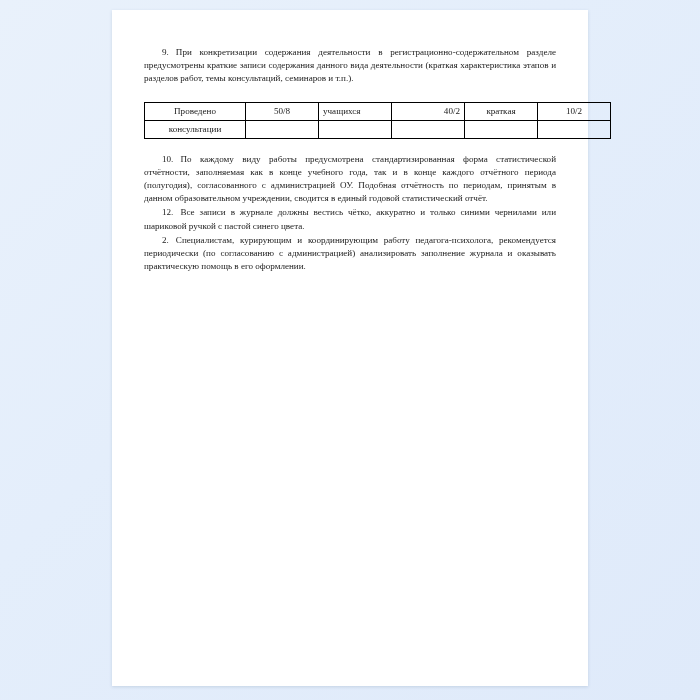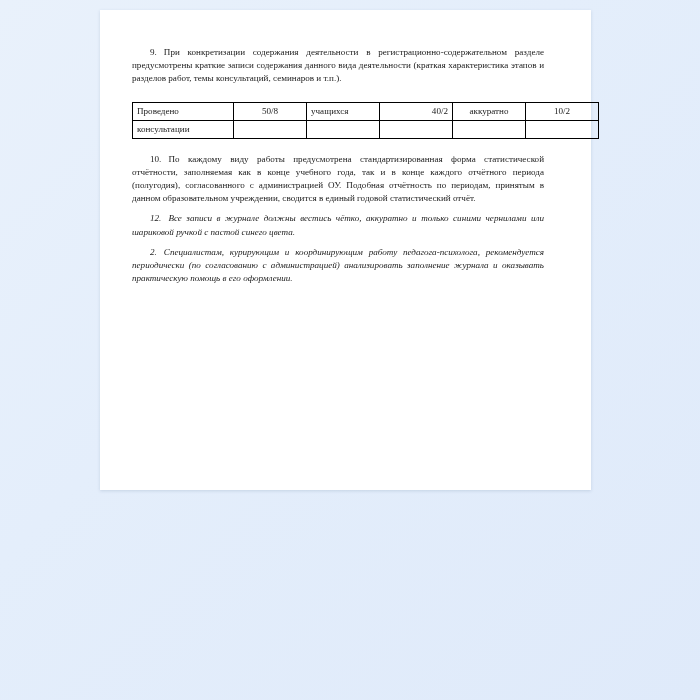--- a/index.html
+++ b/index.html
@@ -14,67 +14,65 @@
     overflow: hidden;
   }
   #stage {
     position: relative;
     width: 700px;
     height: 700px;
     background: linear-gradient(135deg, #e9f1fb 0%, #e4eefb 40%, #dfeafa 100%);
   }
   #page {
     position: absolute;
-    left: 100px;
+    left: 112px;
     top: 10px;
     width: 476px;
-    height: 480px;
+    height: 676px;
     background: #ffffff;
     box-shadow: 0 1px 3px rgba(60, 90, 130, 0.18);
-    padding-left: 15px;
   }
   #content {
     position: absolute;
     left: 32px;
     top: 36px;
     width: 412px;
     font-size: 9.1px;
     line-height: 13.2px;
     color: #1a1a1a;
     text-align: justify;
   }
   p.para {
     margin: 0 0 0 0;
     text-indent: 18px;
     text-align: justify;
   }
   p.para + p.para {
-    margin-top: 7px;
-    font-style: italic;
+    margin-top: 1px;
   }
   .num-gap {
     display: inline-block;
     width: 7px;
   }
   table.doc-table {
     border-collapse: collapse;
     width: 412px;
     margin: 16px 0 14px 0;
     table-layout: fixed;
   }
   table.doc-table td {
     border: 1px solid #000000;
     height: 15px;
     font-size: 9.1px;
     line-height: 13px;
     padding: 1px 4px;
     vertical-align: middle;
     color: #1a1a1a;
   }
-  td.c0 { width: 92px; text-align: left; }
+  td.c0 { width: 92px; text-align: center; }
   td.c1 { width: 64px; text-align: center; }
   td.c2 { width: 64px; }
   td.c3 { width: 64px; text-align: right; }
   td.c4 { width: 64px; text-align: center; }
   td.c5 { width: 64px; text-align: center; }
 </style>
 </head>
 <body>
 
 <div id="stage">
@@ -83,21 +81,21 @@
 
       <p class="para"><span>9.</span><span class="num-gap"></span><span>При конкретизации содержания деятельности в регистрационно-содержательном разделе предусмотрены краткие записи содержания данного вида деятельности (краткая характеристика этапов и разделов работ, темы консультаций, семинаров и т.п.).</span></p>
 
       <table class="doc-table">
         <tbody>
             <tr>
           <td class="c0">Проведено</td>
           <td class="c1">50/8</td>
           <td class="c2">учащихся</td>
           <td class="c3">40/2</td>
-          <td class="c4">аккуратно</td>
+          <td class="c4">краткая</td>
           <td class="c5">10/2</td>
         </tr>
         <tr>
           <td class="c0">консультации</td>
           <td class="c1"></td>
           <td class="c2"></td>
           <td class="c3"></td>
           <td class="c4"></td>
           <td class="c5"></td>
         </tr>

